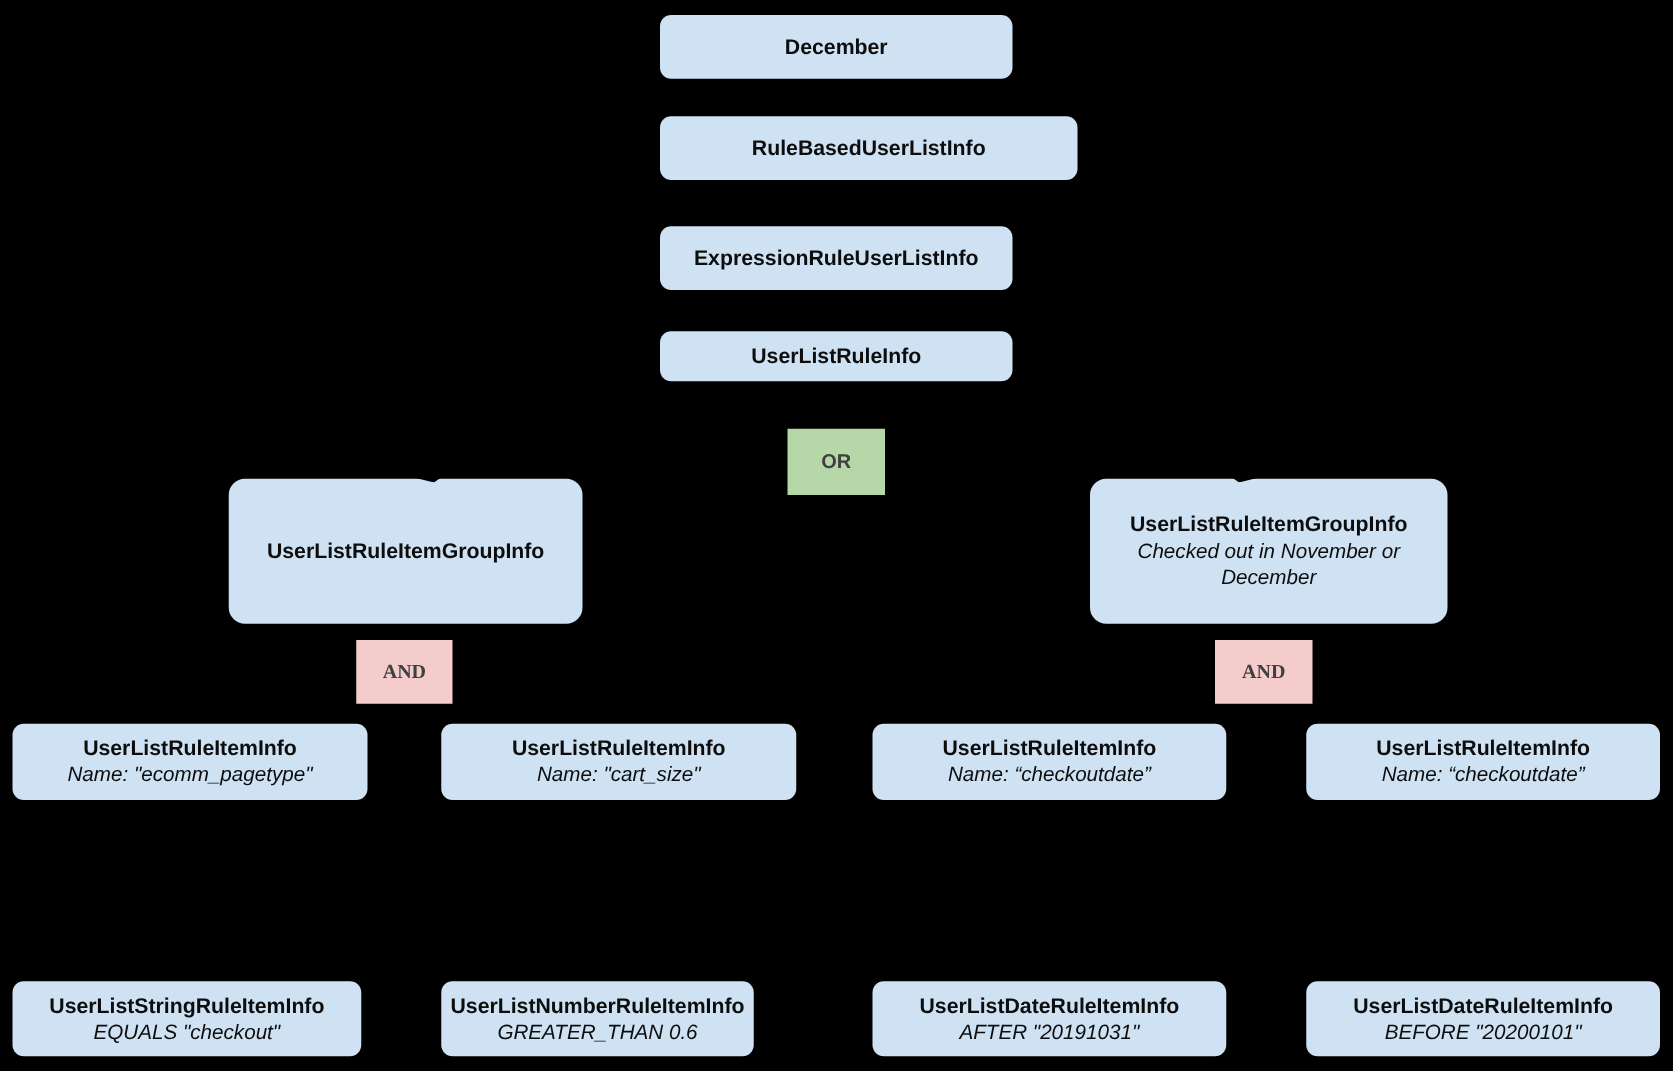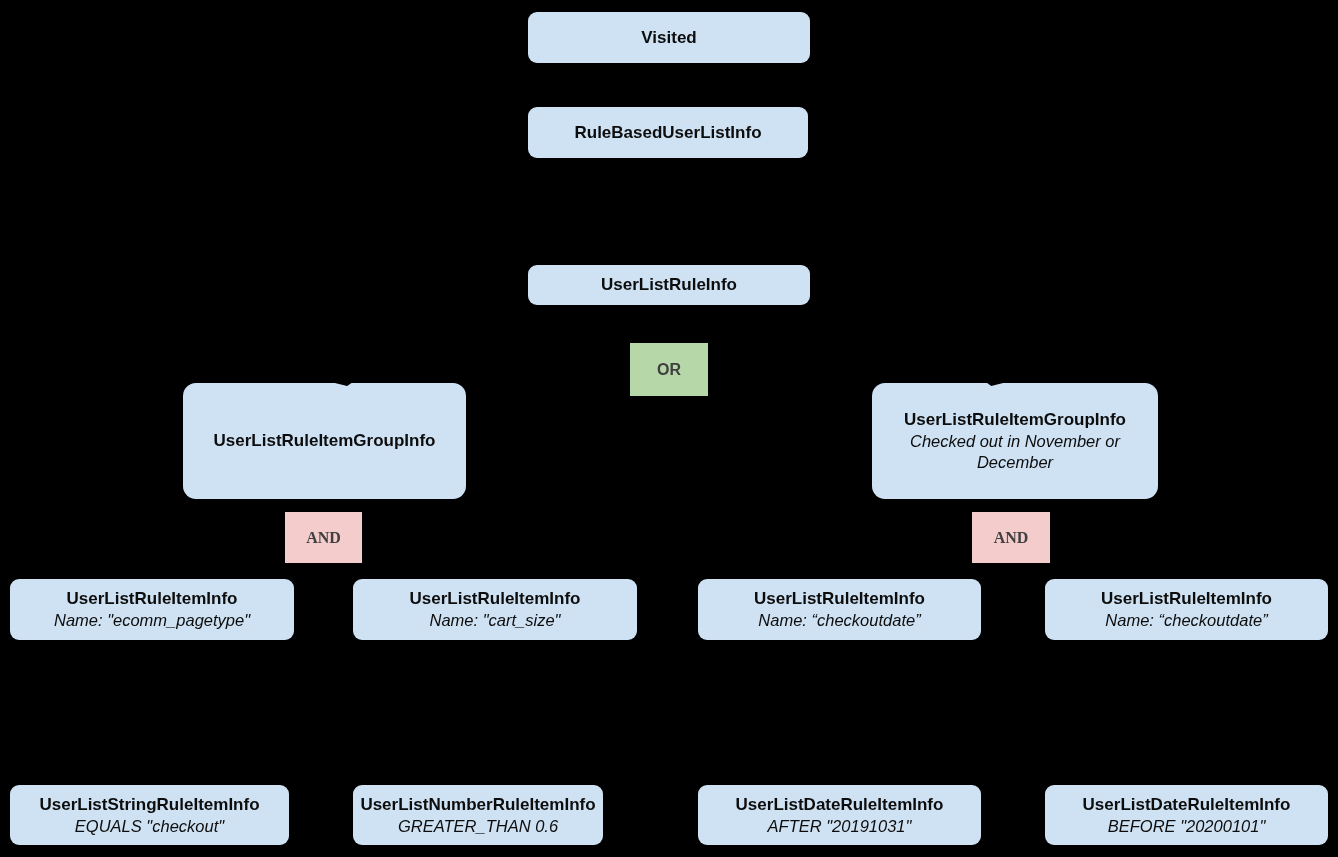--- a/index.html
+++ b/index.html
@@ -54,24 +54,27 @@
   .arrowhead.right-a{
     clip-path:polygon(100% 0%, 82% 62%, 22% 100%, 0% 60%);
   }
 </style>
 </head>
 <body>
 
 <div id="stage">
 
   <div class="node" style="left:528px;top:12px;width:282px;height:51px;">
-    <span class="title">Visited</span>
+    <span class="title">December</span>
   </div>
-  <div class="node" style="left:528px;top:107px;width:280px;height:51px;">
+  <div class="node" style="left:528px;top:93px;width:334px;height:51px;">
     <span class="title">RuleBasedUserListInfo</span>
+  </div>
+  <div class="node" style="left:528px;top:181px;width:282px;height:51px;">
+    <span class="title">ExpressionRuleUserListInfo</span>
   </div>
   <div class="node" style="left:528px;top:265px;width:282px;height:40px;">
     <span class="title">UserListRuleInfo</span>
   </div>
 
   <div class="op or" style="left:630px;top:343px;width:78px;height:53px;">
     <span>OR</span>
   </div>
 
   <div class="arrowhead left-a" style="left:323px;top:374px;width:31px;height:12px;"></div>

